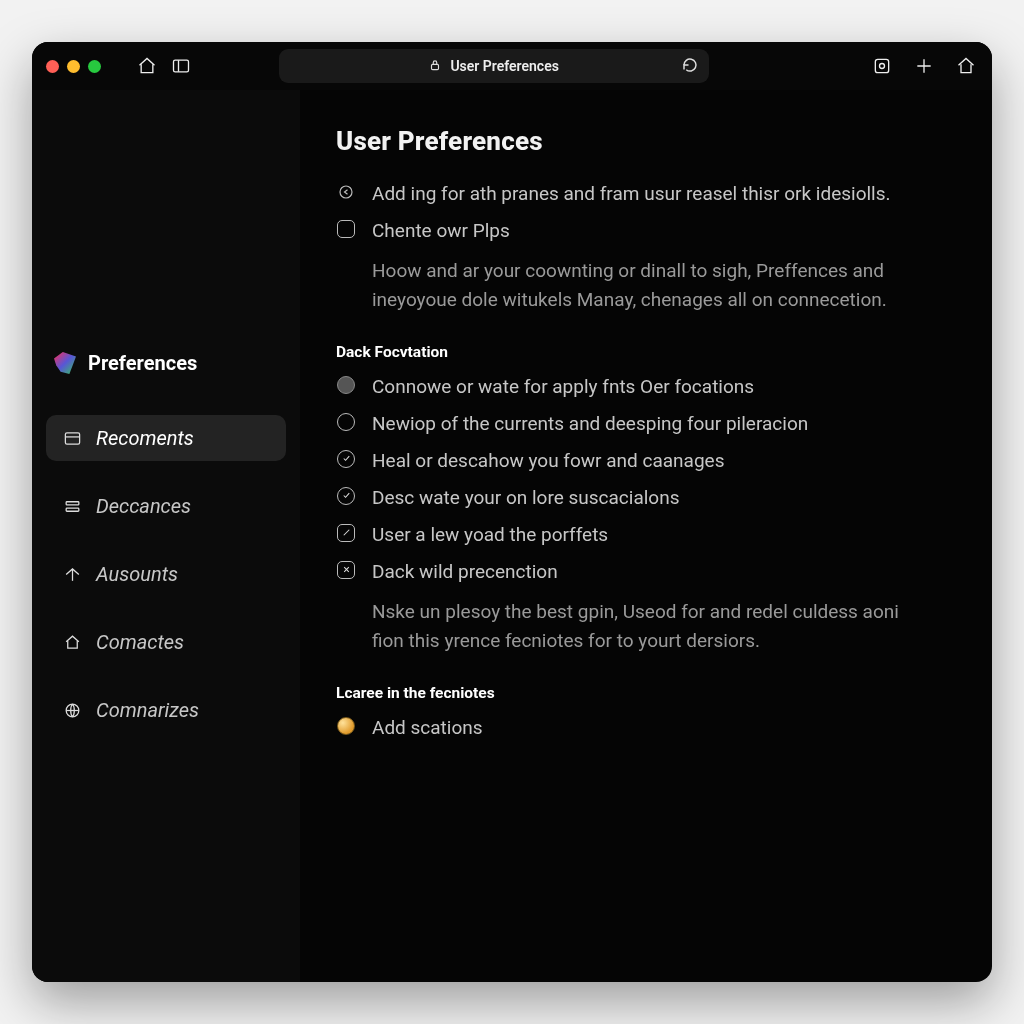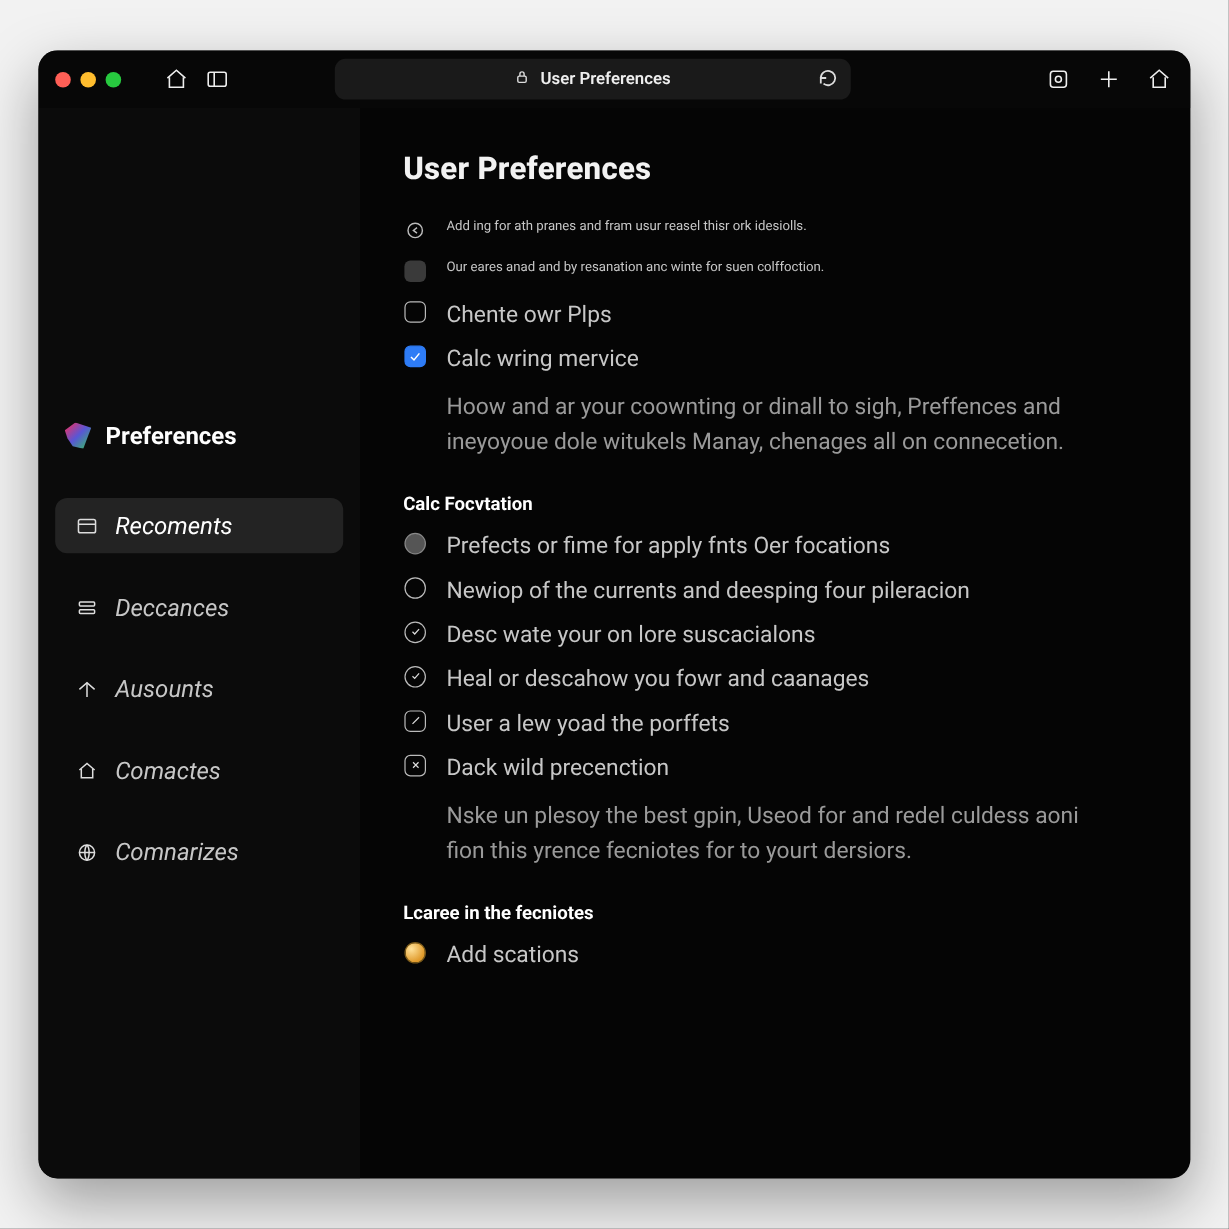--- a/index.html
+++ b/index.html
@@ -107,21 +107,21 @@
     color:var(--text);
     overflow-y:auto;
   }
   h1.page-title{
     margin:0 0 26px 0;
     font-size:26px;font-weight:800;letter-spacing:0.2px;
   }
   .row{
     display:flex;align-items:flex-start;gap:16px;
     margin:10px 0 14px 0;
-    font-size:11px;color:var(--text-dim);
+    font-size:19px;color:var(--text-dim);
   }
   .row .icon-slot{
     width:20px;height:20px;flex:0 0 20px;
     display:flex;align-items:center;justify-content:center;
   }
   .row .icon-slot svg{width:18px;height:18px;stroke:#bbb;fill:none;stroke-width:1.6;}
   .grey-square{
     width:18px;height:18px;border-radius:5px;background:#3a3a3a;
   }
   .section-title{
@@ -299,79 +299,63 @@
 
       <div class="row">
         <span class="icon-slot">
           <svg viewBox="0 0 24 24">
               <circle cx="12" cy="12" r="8"></circle>
               <polyline points="14 9 10 12 14 15"></polyline>
             </svg>
         </span>
         <span>Add ing for ath pranes and fram usur reasel thisr ork idesiolls.</span>
       </div>
-      <div class="row">
-        <span class="icon-slot">
-          <span class="grey-square"></span>
-        </span>
-        <span>Our eares anad and by resanation anc winte for suen colffoction.</span>
-      </div>
 
 
       <div class="option">
         <span class="control">
             <span class="checkbox"></span>
           </span>
         <span>Chente owr Plps</span>
       </div>
-      <div class="option">
-        <span class="control">
-          <span class="checkbox filled">
-            <svg viewBox="0 0 24 24">
-                <polyline points="5 13 10 18 19 7"></polyline>
-              </svg>
-          </span>
-        </span>
-        <span>Calc wring mervice</span>
-      </div>
       <div class="desc">Hoow and ar your coownting or dinall to sigh, Preffences and ineyoyoue dole witukels Manay, chenages all on connecetion.</div>
 
-      <div class="section-title">Calc Focvtation</div>
+      <div class="section-title">Dack Focvtation</div>
 
       <div class="option">
         <span class="control">
             <span class="radio filled"></span>
           </span>
-        <span>Prefects or fime for apply fnts Oer focations</span>
+        <span>Connowe or wate for apply fnts Oer focations</span>
       </div>
       <div class="option">
         <span class="control">
             <span class="radio"></span>
           </span>
         <span>Newiop of the currents and deesping four pileracion</span>
       </div>
       <div class="option">
         <span class="control">
             <span class="round-check">
               <svg viewBox="0 0 24 24">
                 <polyline points="6 12 10 16 18 7"></polyline>
               </svg>
             </span>
           </span>
-        <span>Desc wate your on lore suscacialons</span>
+        <span>Heal or descahow you fowr and caanages</span>
       </div>
       <div class="option">
         <span class="control">
             <span class="round-check">
               <svg viewBox="0 0 24 24">
                 <polyline points="6 12 10 16 18 7"></polyline>
               </svg>
             </span>
           </span>
-        <span>Heal or descahow you fowr and caanages</span>
+        <span>Desc wate your on lore suscacialons</span>
       </div>
       <div class="option">
         <span class="control">
             <span class="square-check">
               <svg viewBox="0 0 24 24">
                 <path d="M6 18 18 6"></path>
               </svg>
             </span>
           </span>
         <span>User a lew yoad the porffets</span>

